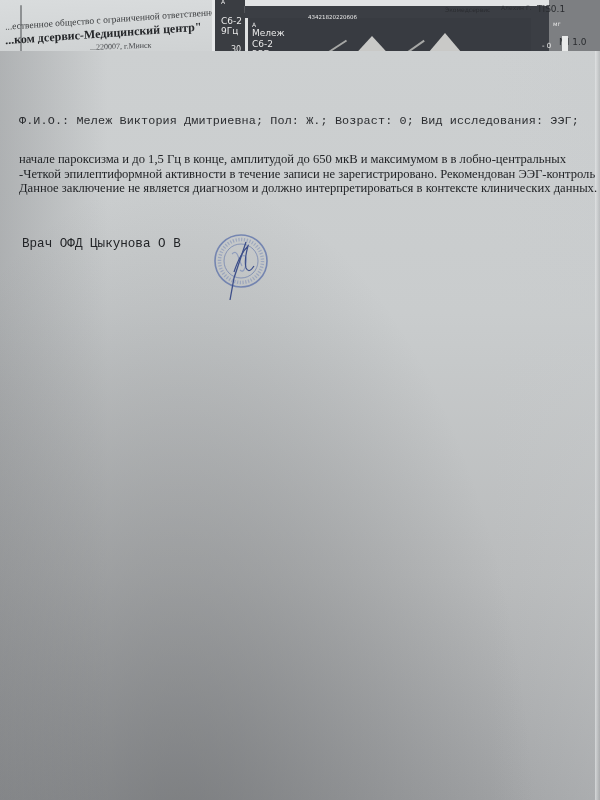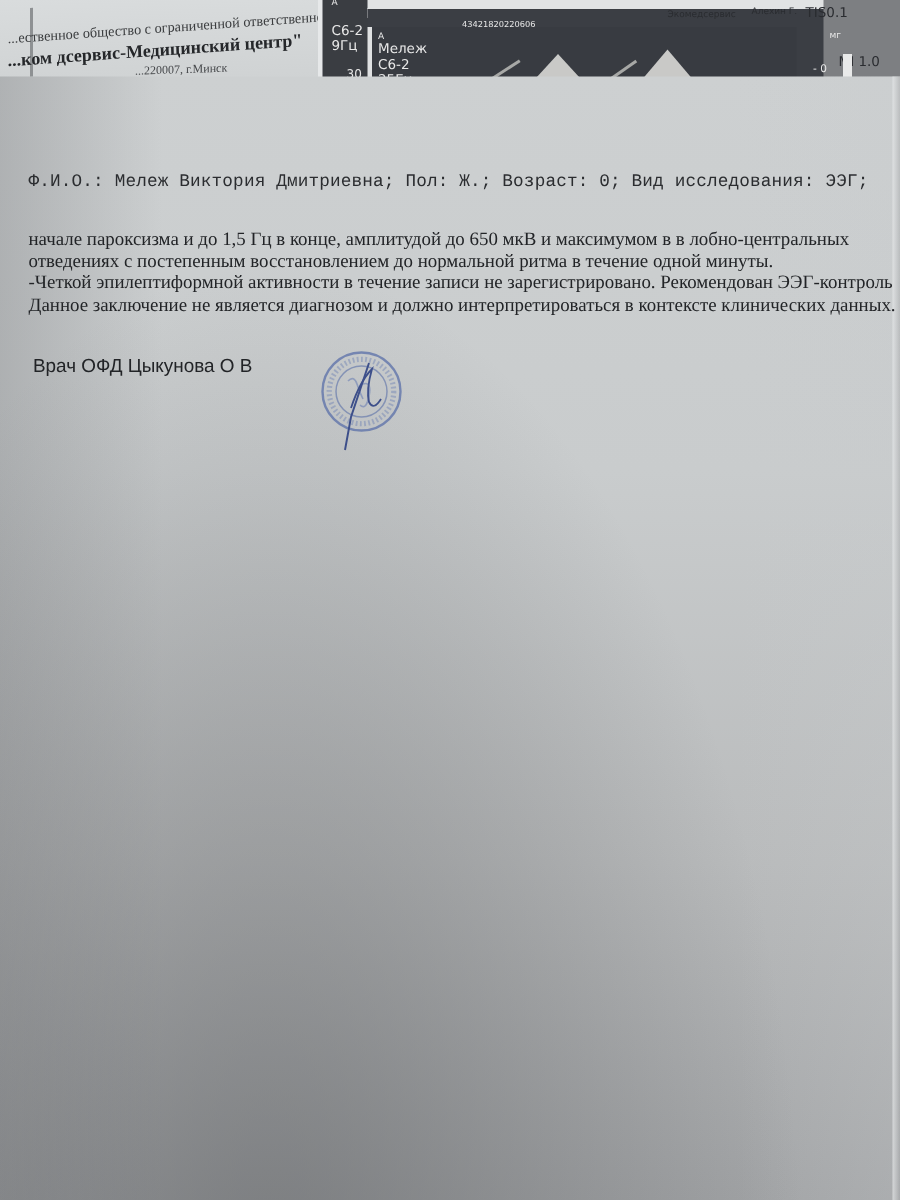--- a/index.html
+++ b/index.html
@@ -157,21 +157,21 @@
       font-size: 12.6px;
       line-height: 14.5px;
       color: #222427;
       white-space: nowrap;
     }
     .body-lines div { height: 14.5px; }
     .signature-line {
       position: absolute;
       left: 22px;
       top: 186px;
-      font-family: Liberation Sans, sans-serif;
+      font-family: Liberation Mono, monospace;
       font-size: 12.6px;
       color: #222427;
       white-space: nowrap;
     }
     .stamp {
       position: absolute;
       left: 212px;
       top: 181px;
       width: 58px;
       height: 72px;
@@ -220,21 +220,20 @@
 
   <div class="main-paper">
     <div class="right-edge"></div>
 
     <div class="header-lines">
       <div>Ф.И.О.: Мележ Виктория Дмитриевна; Пол: Ж.; Возраст: 0; Вид исследования: ЭЭГ;</div>
     </div>
 
     <div class="body-lines">
       <div>начале пароксизма и до 1,5 Гц в конце, амплитудой до 650 мкВ и максимумом в в лобно-центральных</div>
-      <div>отведениях с постепенным восстановлением до нормальной ритма в течение одной минуты.</div>
       <div>-Четкой эпилептиформной активности в течение записи не зарегистрировано. Рекомендован ЭЭГ-контроль</div>
       <div>Данное заключение не является диагнозом и должно интерпретироваться в контексте клинических данных.</div>
     </div>
 
     <div class="signature-line">Врач ОФД Цыкунова О В</div>
 
     <div class="stamp">
       <svg width="58" height="72" viewBox="0 0 58 72">
         <circle cx="29" cy="29" r="26" fill="none" stroke="#5a6fa8" stroke-width="1.6" opacity="0.75"></circle>
         <circle cx="29" cy="29" r="17" fill="none" stroke="#5a6fa8" stroke-width="1" opacity="0.6"></circle>

